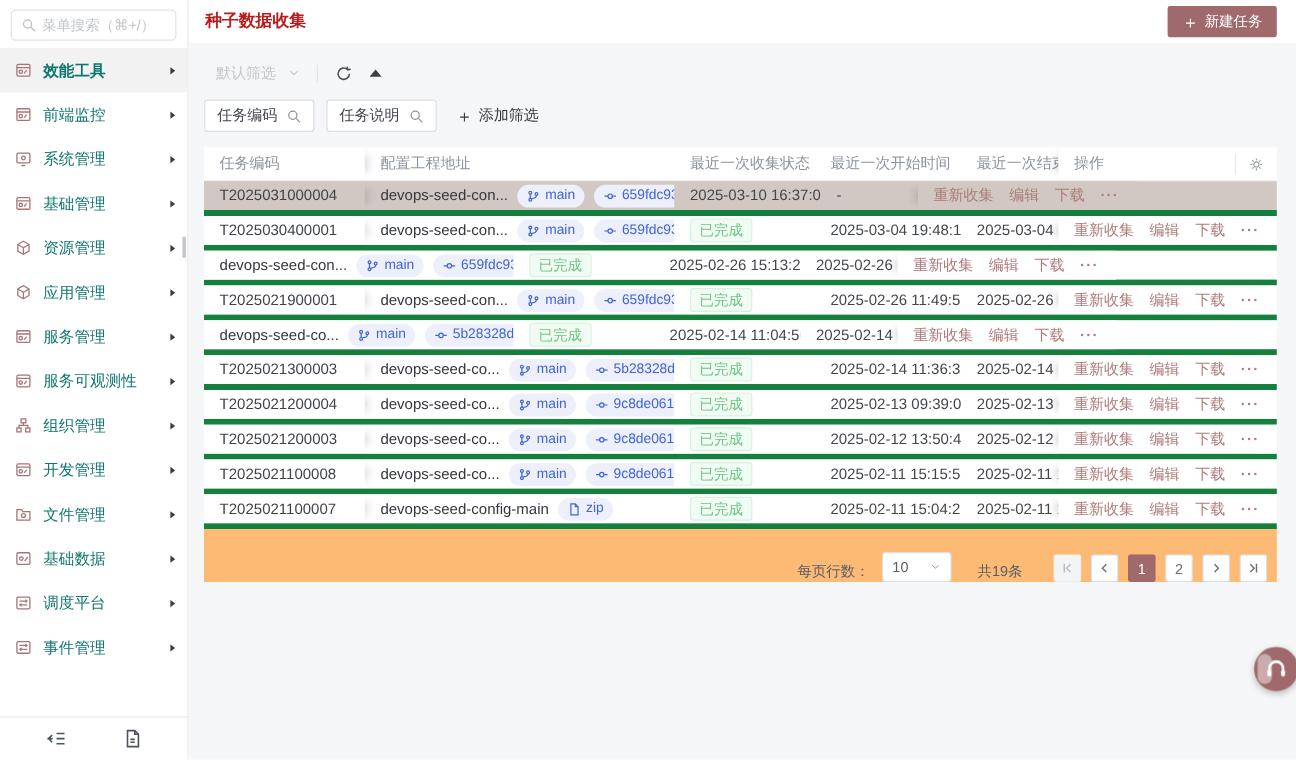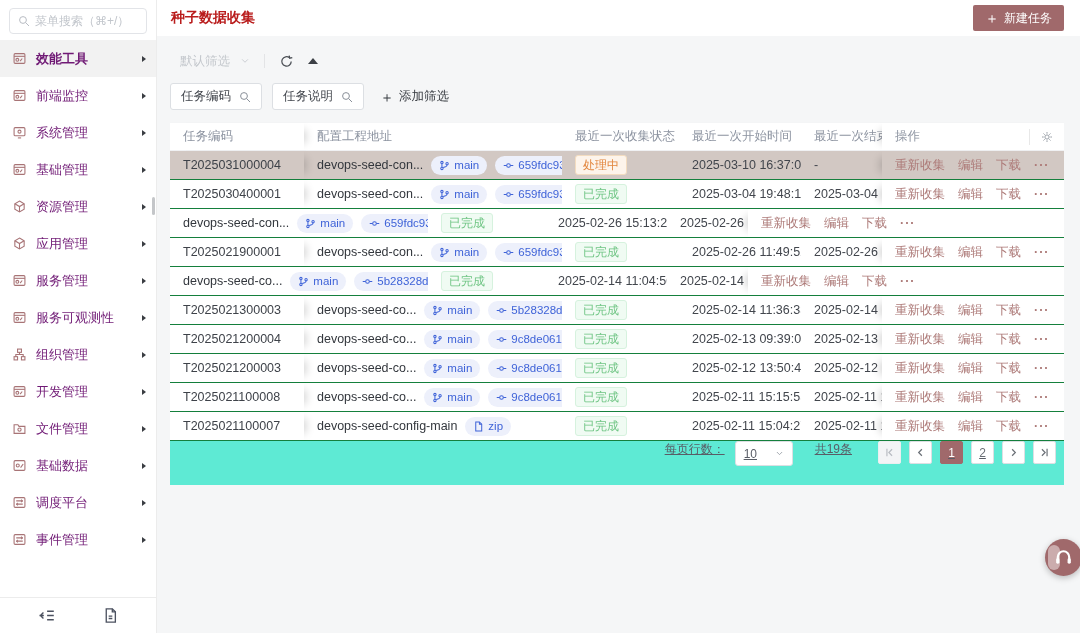--- a/index.html
+++ b/index.html
@@ -16,21 +16,21 @@
   .sidebar { position:relative; width:157px; height:633px; background:#fff;
     border-right:1px solid #ececec; display:flex; flex-direction:column; flex:0 0 157px;}
   .search-box { margin:8px 9px 6px; height:26px; border:1px solid #e2e4e8; border-radius:4px;
     display:flex; align-items:center; padding:0 6px 0 8px; gap:5px; background:#fff;}
   .search-box svg { width:12px; height:12px; stroke:#b8bcc3; flex:0 0 auto;}
   .search-box input { border:none; outline:none; width:100%; font-size:12px; color:#42464d;
     font-family:inherit; background:transparent;}
   .search-box input::placeholder { color:#c2c6cc; }
   .menu { flex:1; overflow:hidden; }
   .menu-item { height:37px; display:flex; align-items:center; padding:0 10px 0 13px;
-    cursor:pointer; color:#701a75; }
+    cursor:pointer; color:#0f766e; }
   .menu-item.active { background:#f2f2f2; }
   .menu-item.active .mi-label { font-weight:bold; }
   .mi-icon { width:14px; height:14px; color:#a87476; margin-right:9px; flex:0 0 auto; display:flex;}
   .mi-icon svg { width:13px; height:13px; stroke:currentColor; fill:none; stroke-width:1; }
   .mi-label { font-size:13px; font-weight:500; }
   .mi-caret { margin-left:auto; width:0; height:0; border-left:4px solid #3a3d42;
     border-top:3.5px solid transparent; border-bottom:3.5px solid transparent; }
   .sb-thumb { position:absolute; right:1px; top:197px; width:3px; height:18px;
     border-radius:2px; background:#c4c6c9; }
   .sidebar-footer { height:36px; border-top:1px solid #ececec; display:flex;
@@ -62,21 +62,21 @@
   .chip svg { width:12px; height:12px; stroke:#8a9099; }
   .add-filter { display:flex; align-items:center; gap:5px; color:#33373d; cursor:pointer;
     margin-left:6px; font-size:12.5px; }
   .plus { font-size:14px; line-height:1; }
 
   
   .card { background:#fff; border-radius:2px; width:894px; }
   .thead, .trow { display:flex; background:#fff; }
   .thead { height:29px; border-bottom:1px solid #f0f1f3; border-top:1px solid #f4f5f6;
     color:#8c93a0; font-size:12.5px; }
-  .trow { height:29px; border-bottom:1px solid #15803d; }
+  .trow { height:29px; border-bottom:5px solid #15803d; }
   .trow.selected { background:var(--sel); }
   .cell { display:flex; align-items:center; height:100%; padding-left:13px;
     white-space:nowrap; overflow:hidden; background:inherit; }
   .col-code { width:134px; position:relative; z-index:2;
     box-shadow:9px 0 8px -7px rgba(0,0,0,.18); }
   .col-repo { width:258px; }
   .col-status { width:117px; }
   .col-start { width:122px; }
   .col-end { width:81px; }
   .col-ops { width:182px; position:relative; z-index:2;
@@ -92,22 +92,22 @@
     margin-left:8px; flex:0 0 auto; cursor:pointer;}
   .badge svg { width:11px; height:11px; stroke:currentColor; fill:none; stroke-width:1.1;}
   .status { display:inline-flex; align-items:center; height:20px; padding:0 7px;
     border-radius:3px; font-size:12px; }
   .status.processing { color:var(--proc); background:#fdf4eb; border:1px solid #f3dcc0; }
   .status.done { color:var(--ok); background:#f0fbf3; border:1px solid #d6f2de; }
   .op-link { color:var(--link); margin-right:13px; cursor:pointer; text-decoration:none; flex:0 0 auto;}
   .op-more { color:var(--link); letter-spacing:1px; cursor:pointer; font-weight:bold; }
 
   
-  .pager { height:44px; display:flex; align-items:flex-start; justify-content:flex-end;
-    gap:10px; padding-right:8px; background:#5eead4; font-size:12px; color:#595d66;text-decoration:underline;}
+  .pager { height:44px; display:flex; align-items:flex-end; justify-content:flex-end;
+    gap:10px; padding-right:8px; background:#fdba74; font-size:12px; color:#595d66;}
   .psize { width:58px; height:25px; border:1px solid #dcdfe3; border-radius:3px; background:#fff;
     display:flex; align-items:center; justify-content:space-between; padding:0 8px; cursor:pointer;}
   .psize svg { width:9px; height:9px; stroke:#8a9099; }
   .total { margin:0 8px 0 12px; }
   .pg-btn { width:23px; height:23px; border:1px solid #dcdfe3; border-radius:2px; background:#fff;
     color:#6a6f76; font-size:12px; font-family:inherit; display:flex; align-items:center;
     justify-content:center; cursor:pointer; margin-left:8px; }
   .pg-btn svg { width:11px; height:11px; stroke:currentColor; fill:none; stroke-width:1.3;}
   .pg-btn.disabled { background:#f3f4f6; border-color:#eceef0; color:#b8bcc2; cursor:default;}
   .pg-btn.active { background:var(--accent); border-color:var(--accent); color:#fff; }
@@ -399,23 +399,20 @@
                 </span>
                 <span class="badge">
                   <span style="display: flex;">
                     <svg viewBox="0 0 12 12">
                       <circle cx="6" cy="6" r="2"></circle>
                       <path d="M.8 6h3.2M8 6h3.2"></path>
                     </svg>
                   </span>
                   <span>659fdc93f</span>
                 </span>
-              </div>
-              <div class="cell col-status">
-                <span class="status processing">处理中</span>
               </div>
               <div class="cell col-start">2025-03-10 16:37:04</div>
               <div class="cell col-end">-</div>
               <div class="cell col-ops">
                 <a class="op-link">重新收集</a>
                 <a class="op-link">编辑</a>
                 <a class="op-link">下载</a>
                 <span class="op-more">···</span>
               </div>
             </div>

